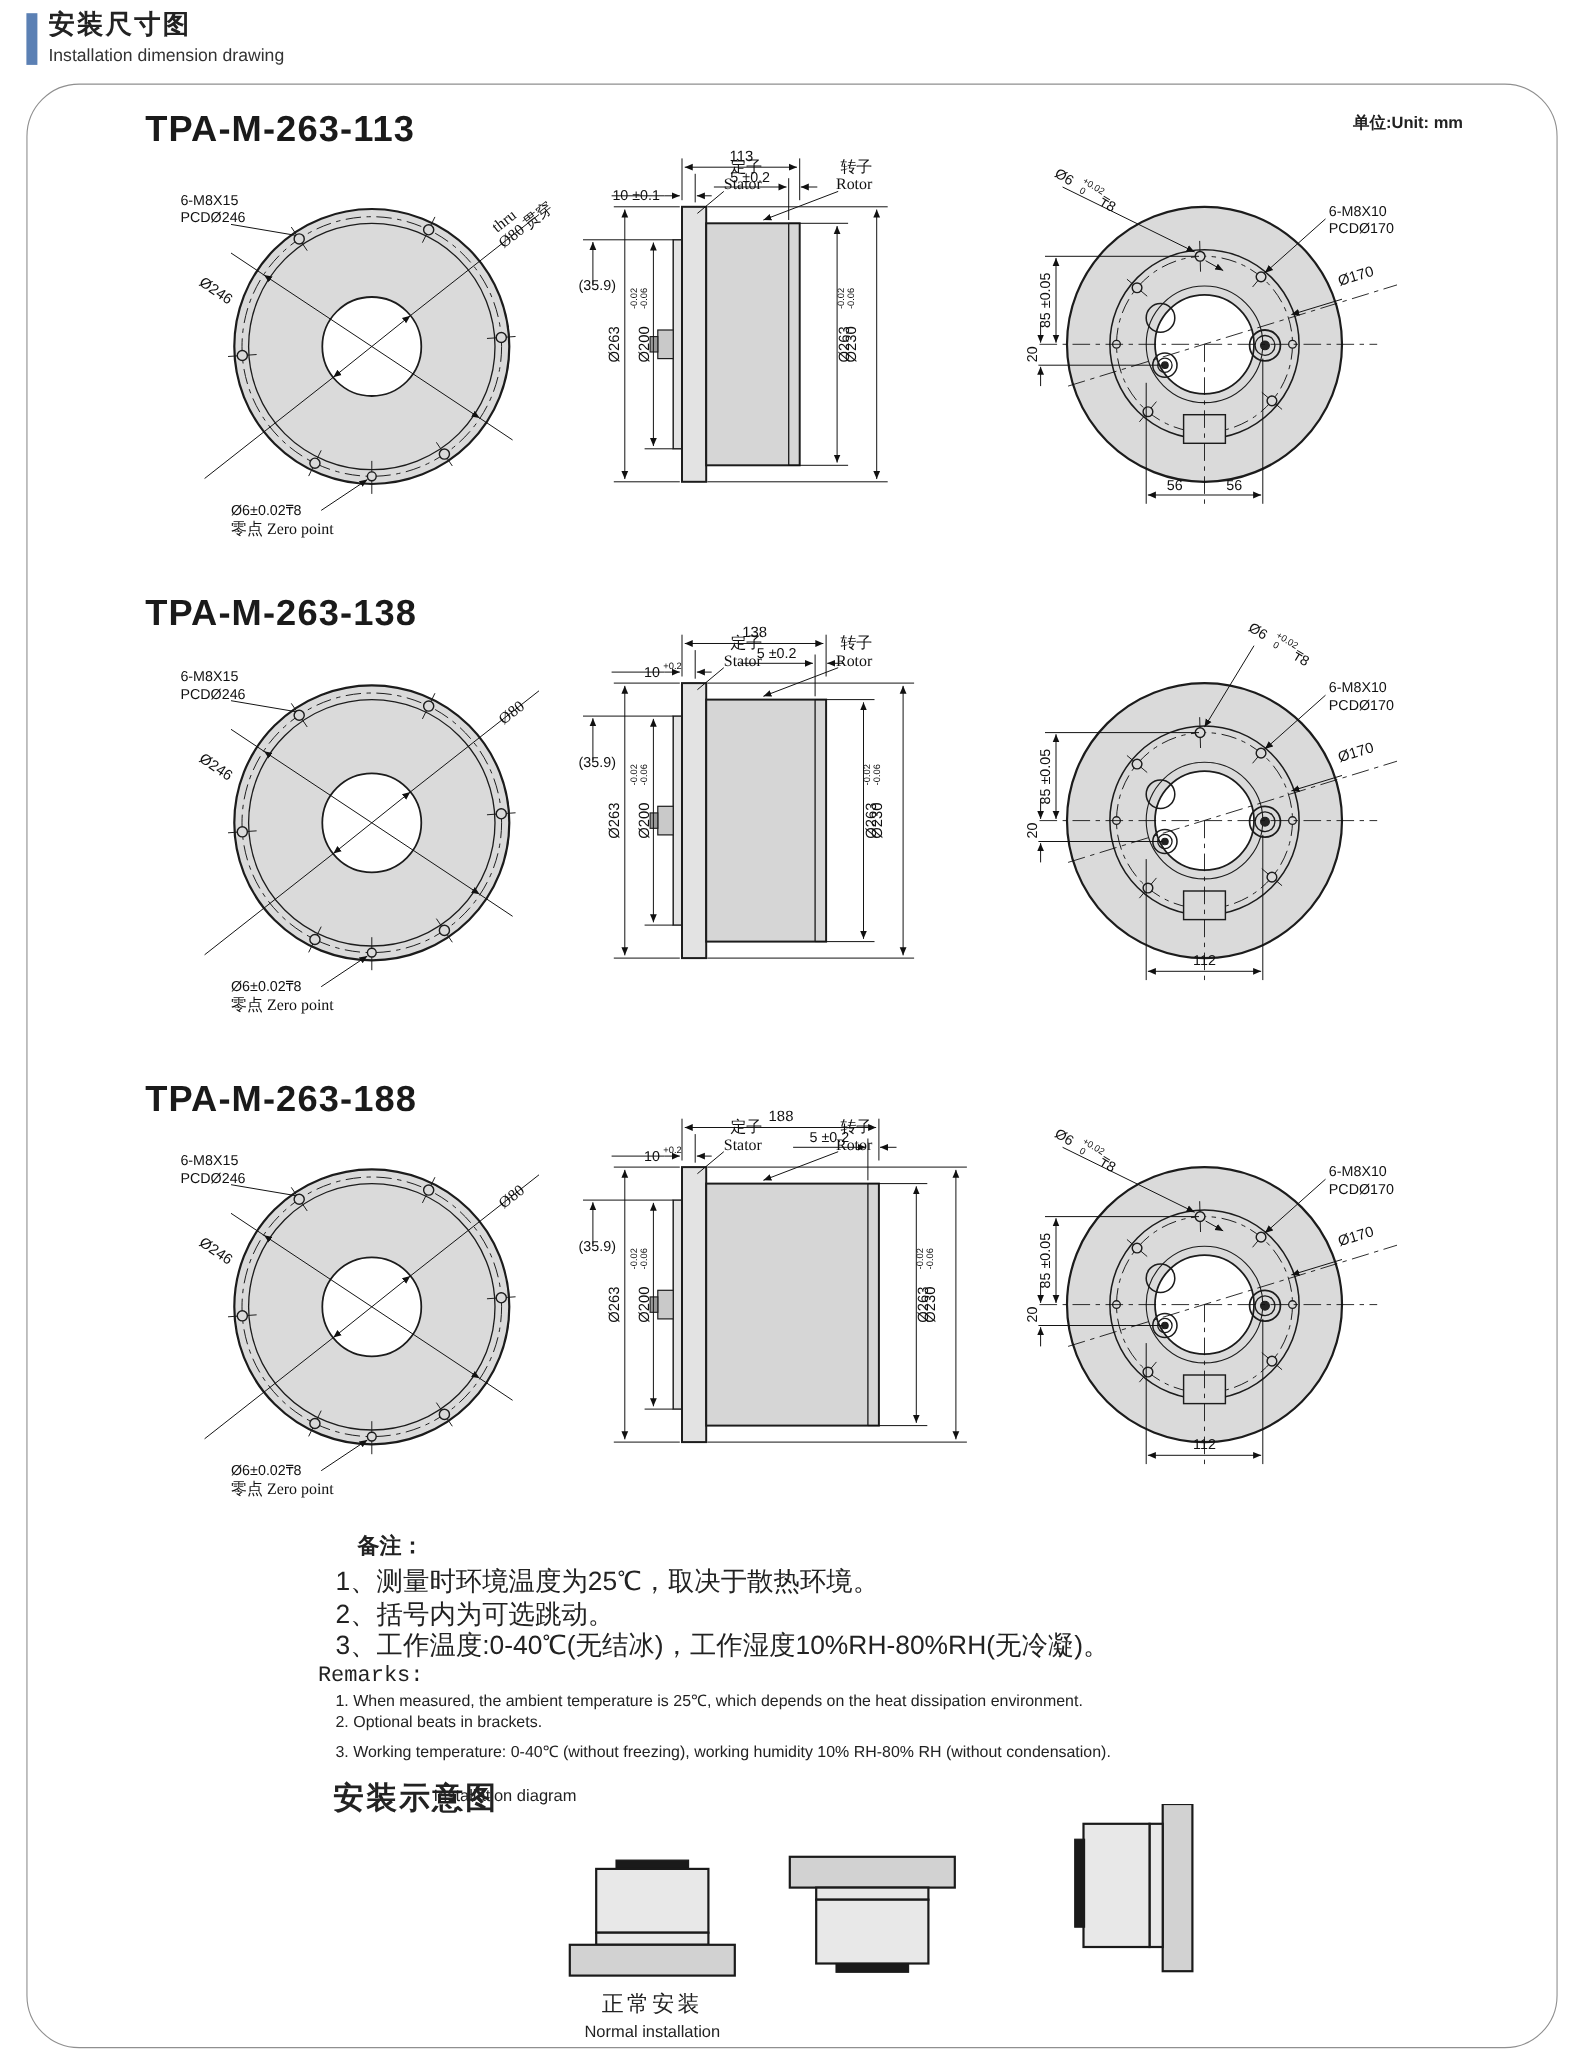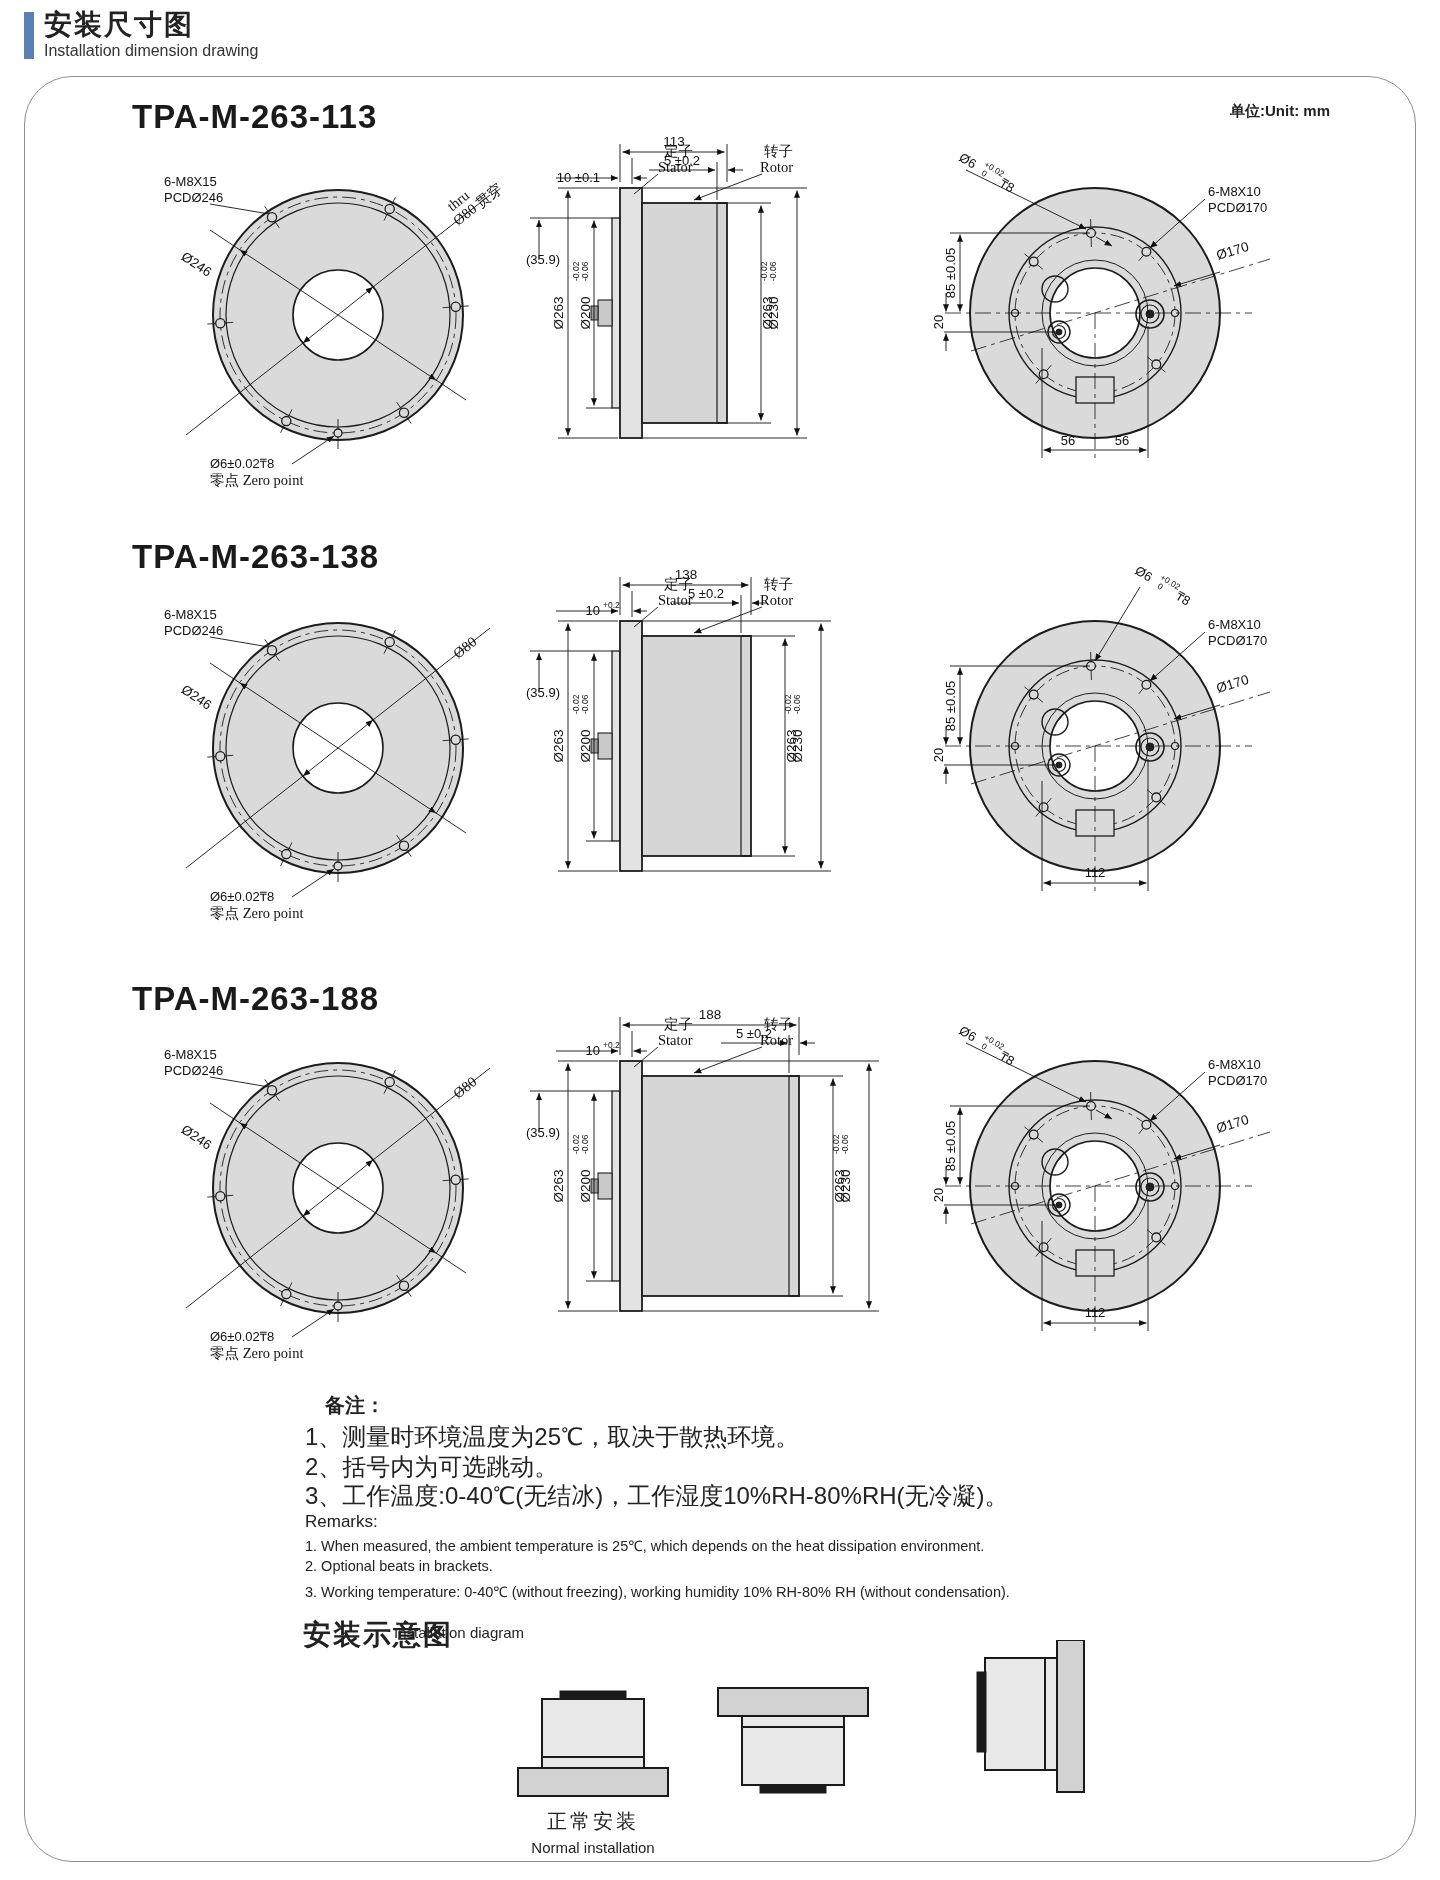--- a/index.html
+++ b/index.html
@@ -1,31 +1,31 @@
 <!DOCTYPE html>
 <html><head>
 <meta charset="utf-8">
 <style>
   html,body{margin:0;padding:0;background:#fff;}
   .canvas{position:relative;width:1440px;height:1880px;background:#fff;
           font-family:"Liberation Sans",sans-serif;color:#1a1a1a;overflow:hidden;}
   .hdr-bar{position:absolute;left:24px;top:12px;width:10px;height:47px;background:#5b80b4;}
-  .hdr-zh{position:absolute;left:44px;top:6px;font-size:28px;font-weight:bold;color:#222;letter-spacing:2px;}
+  .hdr-zh{position:absolute;left:44px;top:6px;font-size:24px;font-weight:bold;color:#222;letter-spacing:2px;}
   .hdr-en{position:absolute;left:44px;top:42px;font-size:16px;color:#333;}
   .frame{position:absolute;left:24px;top:76px;width:1390px;height:1784px;border:1.6px solid #8f8f8f;border-radius:48px;background:#fff;}
   .unit{position:absolute;left:1230px;top:102px;font-size:15px;font-weight:bold;color:#222;}
   .sec-title{position:absolute;left:132px;font-size:33px;font-weight:bold;letter-spacing:1px;color:#1a1a1a;}
   .sec{position:absolute;left:60px;width:1320px;height:400px;}
   .dt{font-family:"Liberation Sans",sans-serif;font-size:13px;fill:#111;}
   .dtm{font-size:13.5px;}
   .dts{font-family:"Liberation Sans",sans-serif;font-size:8.5px;fill:#111;}
   .ser{font-family:"Liberation Serif","Liberation Sans",serif;font-size:14.5px;fill:#111;}
   .rem-h{position:absolute;left:305px;font-size:20px;font-weight:600;color:#222;margin-left:20px;}
   .rem-zh{position:absolute;left:305px;font-size:24px;color:#222;}
-  .rem-en-h{position:absolute;left:305px;font-size:17px;color:#222;}
+  .rem-en-h{position:absolute;left:289px;font-size:20px;color:#222;font-family:Liberation Mono, monospace;}
   .rem-en{position:absolute;left:305px;font-size:14.5px;color:#222;}
   .inst-zh{position:absolute;left:303px;top:1616px;font-size:28px;font-weight:600;letter-spacing:2px;color:#222;}
   .inst-en{position:absolute;left:394px;top:1624px;font-size:15px;color:#222;}
   .cap{position:absolute;width:240px;text-align:center;color:#222;}
   .cap-zh{font-size:20px;font-weight:400;letter-spacing:3px;}
   .cap-en{font-size:15px;margin-top:4px;}
   .instsvg{position:absolute;left:400px;top:1640px;}
 </style>
 </head>
 <body>

